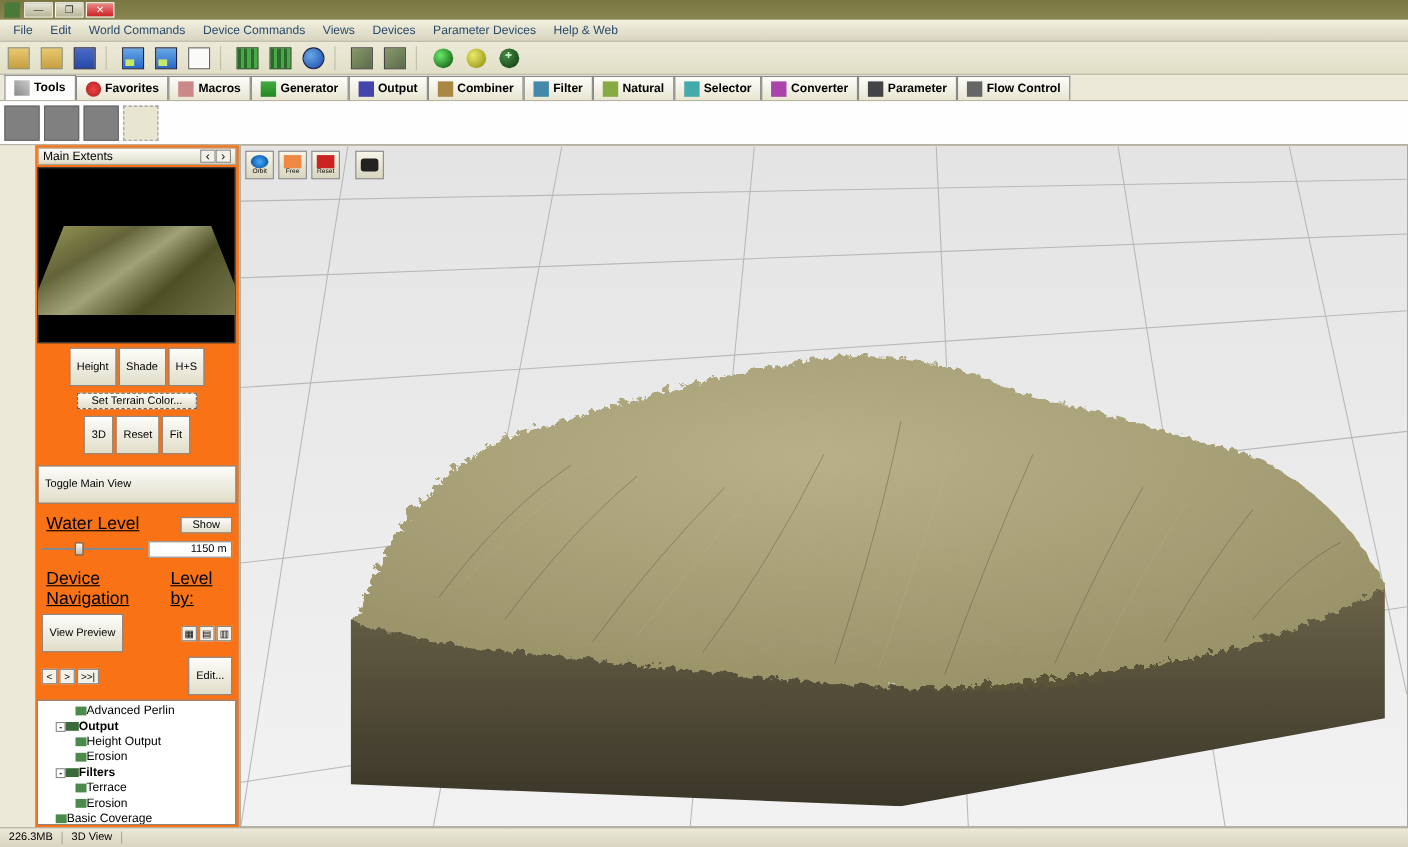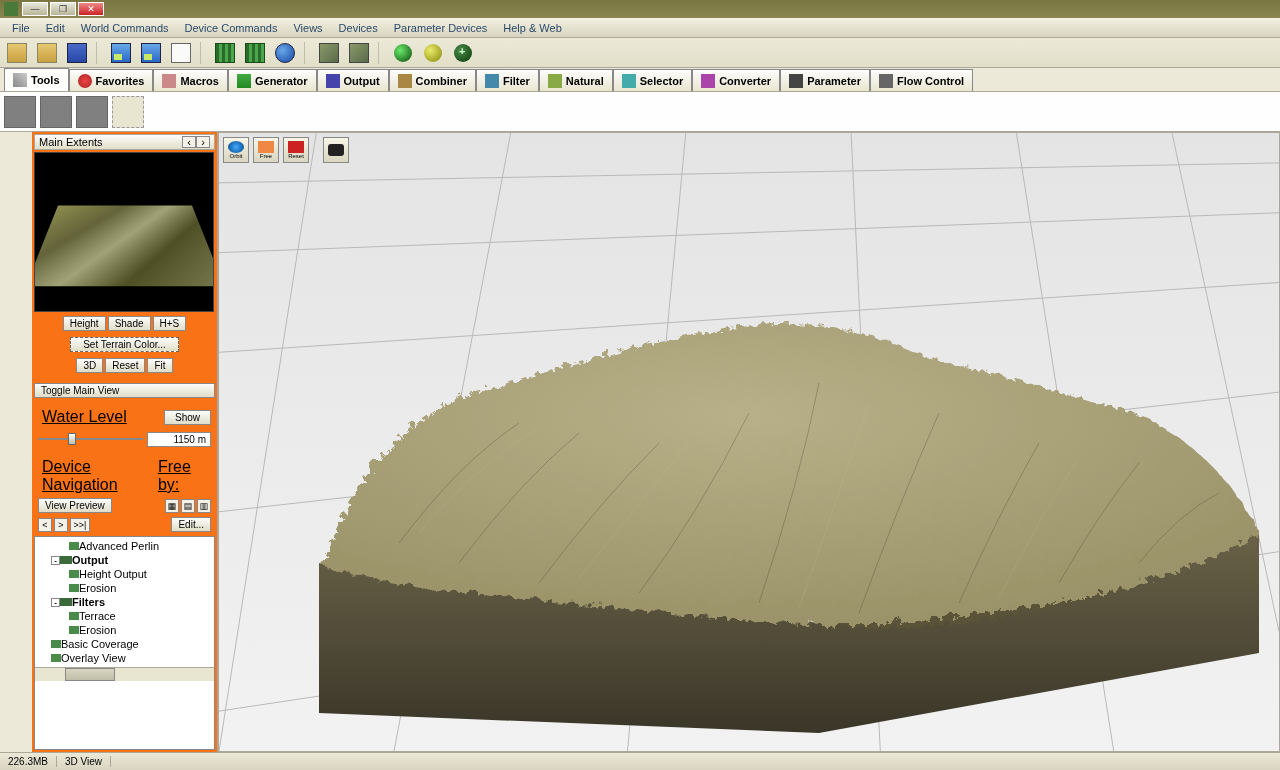--- a/index.html
+++ b/index.html
@@ -62,30 +62,30 @@
 .main { position: absolute; top: 132px; left: 0; right: 0; bottom: 18px; display: flex; }
 
 
 .left-panel { width: 186px; background: #f97316; border-right: 1px solid #aca899; display: flex; flex-direction: column; padding: 2px; gap: 2px; overflow: hidden; margin-left: 32px; }
 .extents-header { display: flex; align-items: center; justify-content: space-between; background: linear-gradient(to bottom,#fdfdfb,#e0ddc8); border: 1px solid #aca899; padding: 1px 4px; font-size: 10px; }
 .ext-arrows { display: flex; }
 .ext-arrow { width: 14px; height: 12px; border: 1px solid #888; background: #f4f2e8; text-align: center; line-height: 10px; cursor: pointer; }
 .preview { width: 180px; height: 160px; background: #000; border: 1px solid #444; position: relative; overflow: hidden; }
 .preview-terrain { position: absolute; top: 30px; left: 10px; width: 160px; height: 110px; background: linear-gradient(135deg,#8a8a5a 0%,#6a6a4a 30%,#9a9a7a 50%,#5a5a3a 70%,#7a7a5a 100%); transform: perspective(200px) rotateX(45deg); filter: contrast(1.3); }
 .btn-row { display: flex; gap: 2px; justify-content: center; margin: 2px 0; }
-.small-btn { padding: 1px 6px; border: 1px solid #888; background: linear-gradient(to bottom,#fdfdfb,#e0ddc8); cursor: pointer; font-size: 10px; }
+.small-btn { padding: 11px 6px; border: 1px solid #888; background: linear-gradient(to bottom,#fdfdfb,#e0ddc8); cursor: pointer; font-size: 10px; }
 .small-btn.wide { padding: 1px 10px; }
 .small-btn.full { flex: 1; }
 .small-btn.dashed { border: 1px dashed #666; padding: 1px 12px; }
 .label-txt { font-size: 16px; padding: 2px 4px; text-decoration: underline; }
 .slider-row { display: flex; align-items: center; gap: 4px; padding: 0 4px; }
 .slider { flex: 1; height: 18px; position: relative; }
 .slider-track { position: absolute; top: 8px; left: 0; right: 0; height: 2px; background: #888; }
 .slider-thumb { position: absolute; top: 3px; left: 30px; width: 8px; height: 12px; background: linear-gradient(to bottom,#fdfdfb,#c0bda8); border: 1px solid #666; }
-.value-box { width: 64px; text-align: right; border: 1px solid #888; background: #fff; padding: 1px 4px; font-size: 10px; }
+.value-box { width: 76px; text-align: right; border: 1px solid #888; background: #fff; padding: 1px 4px; font-size: 10px; }
 .section-row { display: flex; align-items: center; justify-content: space-between; padding: 0 4px; font-size: 10px; }
 .tree { flex: 1; border: 1px solid #888; background: #fff; overflow: auto; margin-top: 2px; position: relative; }
 .tree-inner { padding: 2px; }
 .tree-node { display: flex; align-items: center; gap: 0; padding: 1px 2px; font-size: 10px; white-space: nowrap; }
 .tree-node.l1 { padding-left: 14px; }
 .tree-node.l2 { padding-left: 32px; }
 .tree-exp { width: 9px; height: 9px; border: 1px solid #888; text-align: center; line-height: 7px; font-size: 8px; cursor: pointer; }
 .tree-ico { width: 10px; height: 8px; background: #4a8a4a; }
 .tree-ico.cat { background: #3a6a3a; width: 12px; }
 .tree-node.bold { font-weight: bold; }
@@ -280,21 +280,21 @@
     </div>
     <div class="slider-row">
       <div class="slider">
         <div class="slider-track"></div>
         <div class="slider-thumb"></div>
       </div>
       <div class="value-box">1150 m</div>
     </div>
     <div class="section-row" style="margin-top:6px;">
       <span class="label-txt">Device Navigation</span>
-      <span class="label-txt">Free by:</span>
+      <span class="label-txt">Level by:</span>
     </div>
     <div class="section-row">
       <div class="small-btn">View Preview</div>
       <div style="display:flex;gap:2px;">
         <div class="mini-btn">▦</div>
         <div class="mini-btn">▤</div>
         <div class="mini-btn">▥</div>
       </div>
     </div>
     <div class="section-row" style="margin-top:2px;">

